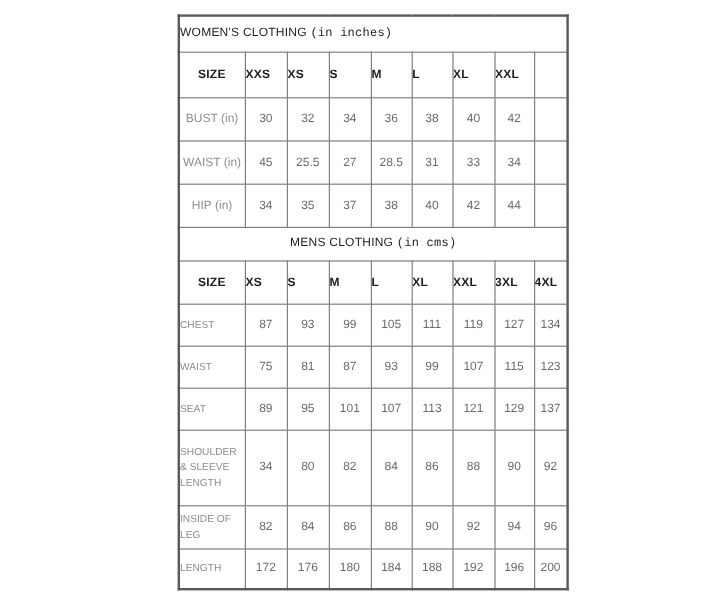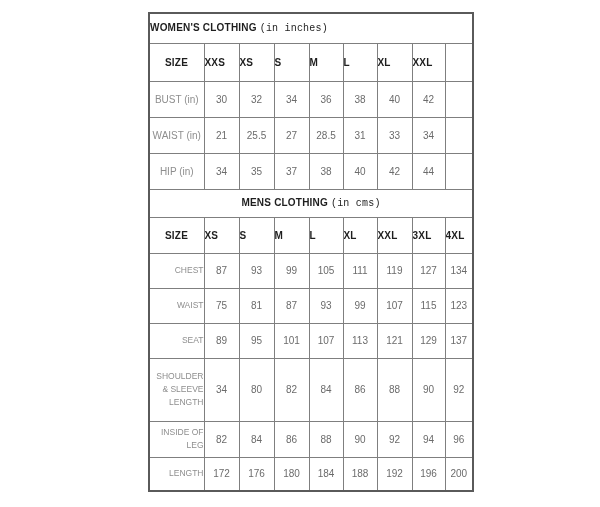--- a/index.html
+++ b/index.html
@@ -41,21 +41,21 @@
   #men-body tr:nth-child(8) { height: 34px; }  
 
   
   td.title-cell {
     font-size: 10px;
     color: #1e1e1e;
     letter-spacing: 0.2px;
     padding-left: 4px;
   }
   tr.m-title td.title-cell { text-align: center; padding-left: 0; }
-  .tb { font-weight: 700; }
+  .tb { font-weight: 400; }
   .tn { font-weight: 400; margin-left: 3px; font-family: Liberation Mono, monospace; }
 
   
   td.hdr {
     font-size: 10px;
     font-weight: 700;
     color: #1e1e1e;
     text-align: left;
     padding-left: 8px;
     letter-spacing: 0.2px;
@@ -65,21 +65,21 @@
   
   td.lblw {
     font-size: 10px;
     color: #8e8e8e;
     text-align: center;
     line-height: 1.3;
   }
   td.lblm {
     font-size: 8.5px;
     color: #8e8e8e;
-    text-align: right;
+    text-align: left;
     padding-left: 3px;
     padding-right: 2px;
     line-height: 1.55;
     margin-top: 38px;
   }
 
   
   td.val {
     font-size: 10px;
     color: #6b6b6b;
@@ -126,21 +126,21 @@
         <td class="val">32</td>
         <td class="val">34</td>
         <td class="val">36</td>
         <td class="val">38</td>
         <td class="val">40</td>
         <td class="val">42</td>
         <td class="val"></td>
       </tr>
       <tr class="w-row">
         <td class="lblw">WAIST (in)</td>
-        <td class="val">21</td>
+        <td class="val">45</td>
         <td class="val">25.5</td>
         <td class="val">27</td>
         <td class="val">28.5</td>
         <td class="val">31</td>
         <td class="val">33</td>
         <td class="val">34</td>
         <td class="val"></td>
       </tr>
       <tr class="w-row">
         <td class="lblw">HIP (in)</td>

